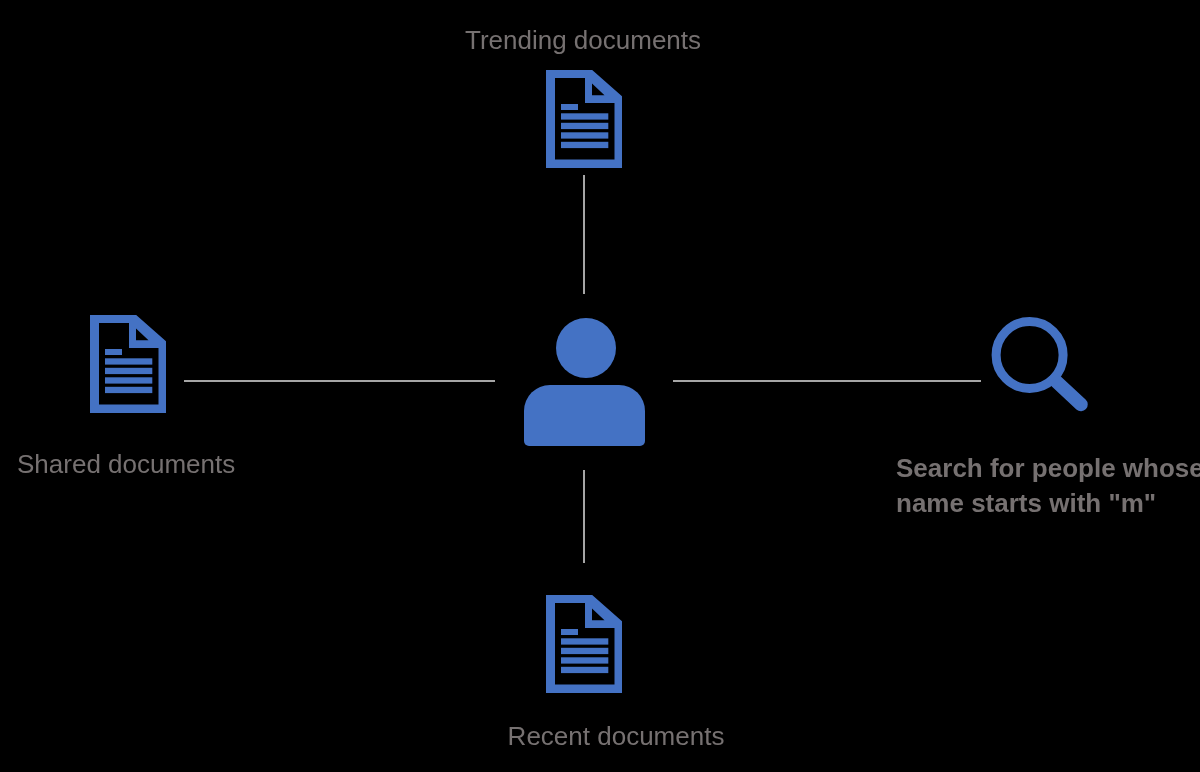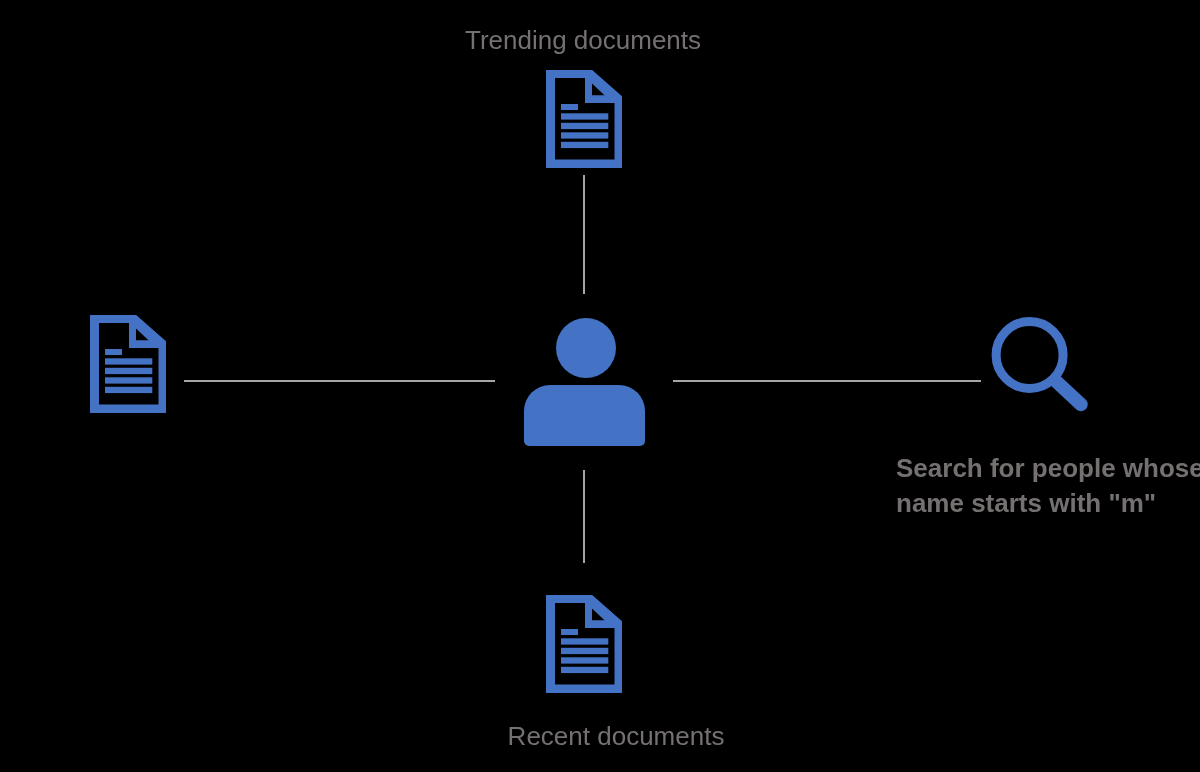--- a/index.html
+++ b/index.html
@@ -79,20 +79,21 @@
   </div>
 
   <svg class="icon-abs" style="left:546px; top:70px;" width="76" height="98" viewBox="0 0 76 98" aria-hidden="true">
     <use href="#doc-icon"></use>
   </svg>
   <div class="node-label center-x" style="left:583px; top:7.2px;margin-top:16px;">Trending documents</div>
 
   <svg class="icon-abs" style="left:90px; top:315px;" width="76" height="98" viewBox="0 0 76 98" aria-hidden="true">
     <use href="#doc-icon"></use>
   </svg>
+  <div class="node-label" style="left:17px; top:447.2px;">Shared documents</div>
 
   <svg class="icon-abs" style="left:546px; top:595px;" width="76" height="98" viewBox="0 0 76 98" aria-hidden="true">
     <use href="#doc-icon"></use>
   </svg>
   <div class="node-label center-x" style="left:616px; top:718.7px;">Recent documents</div>
 
   <svg class="icon-abs" style="left:986px; top:312px;" width="112" height="112" viewBox="0 0 112 112" aria-hidden="true">
     <circle cx="43.6" cy="43" r="33.5" fill="none" stroke="#4472C4" stroke-width="9"></circle>
     <line x1="69.1" y1="68.4" x2="95" y2="92.5" stroke="#4472C4" stroke-width="13.5" stroke-linecap="round"></line>
   </svg>

